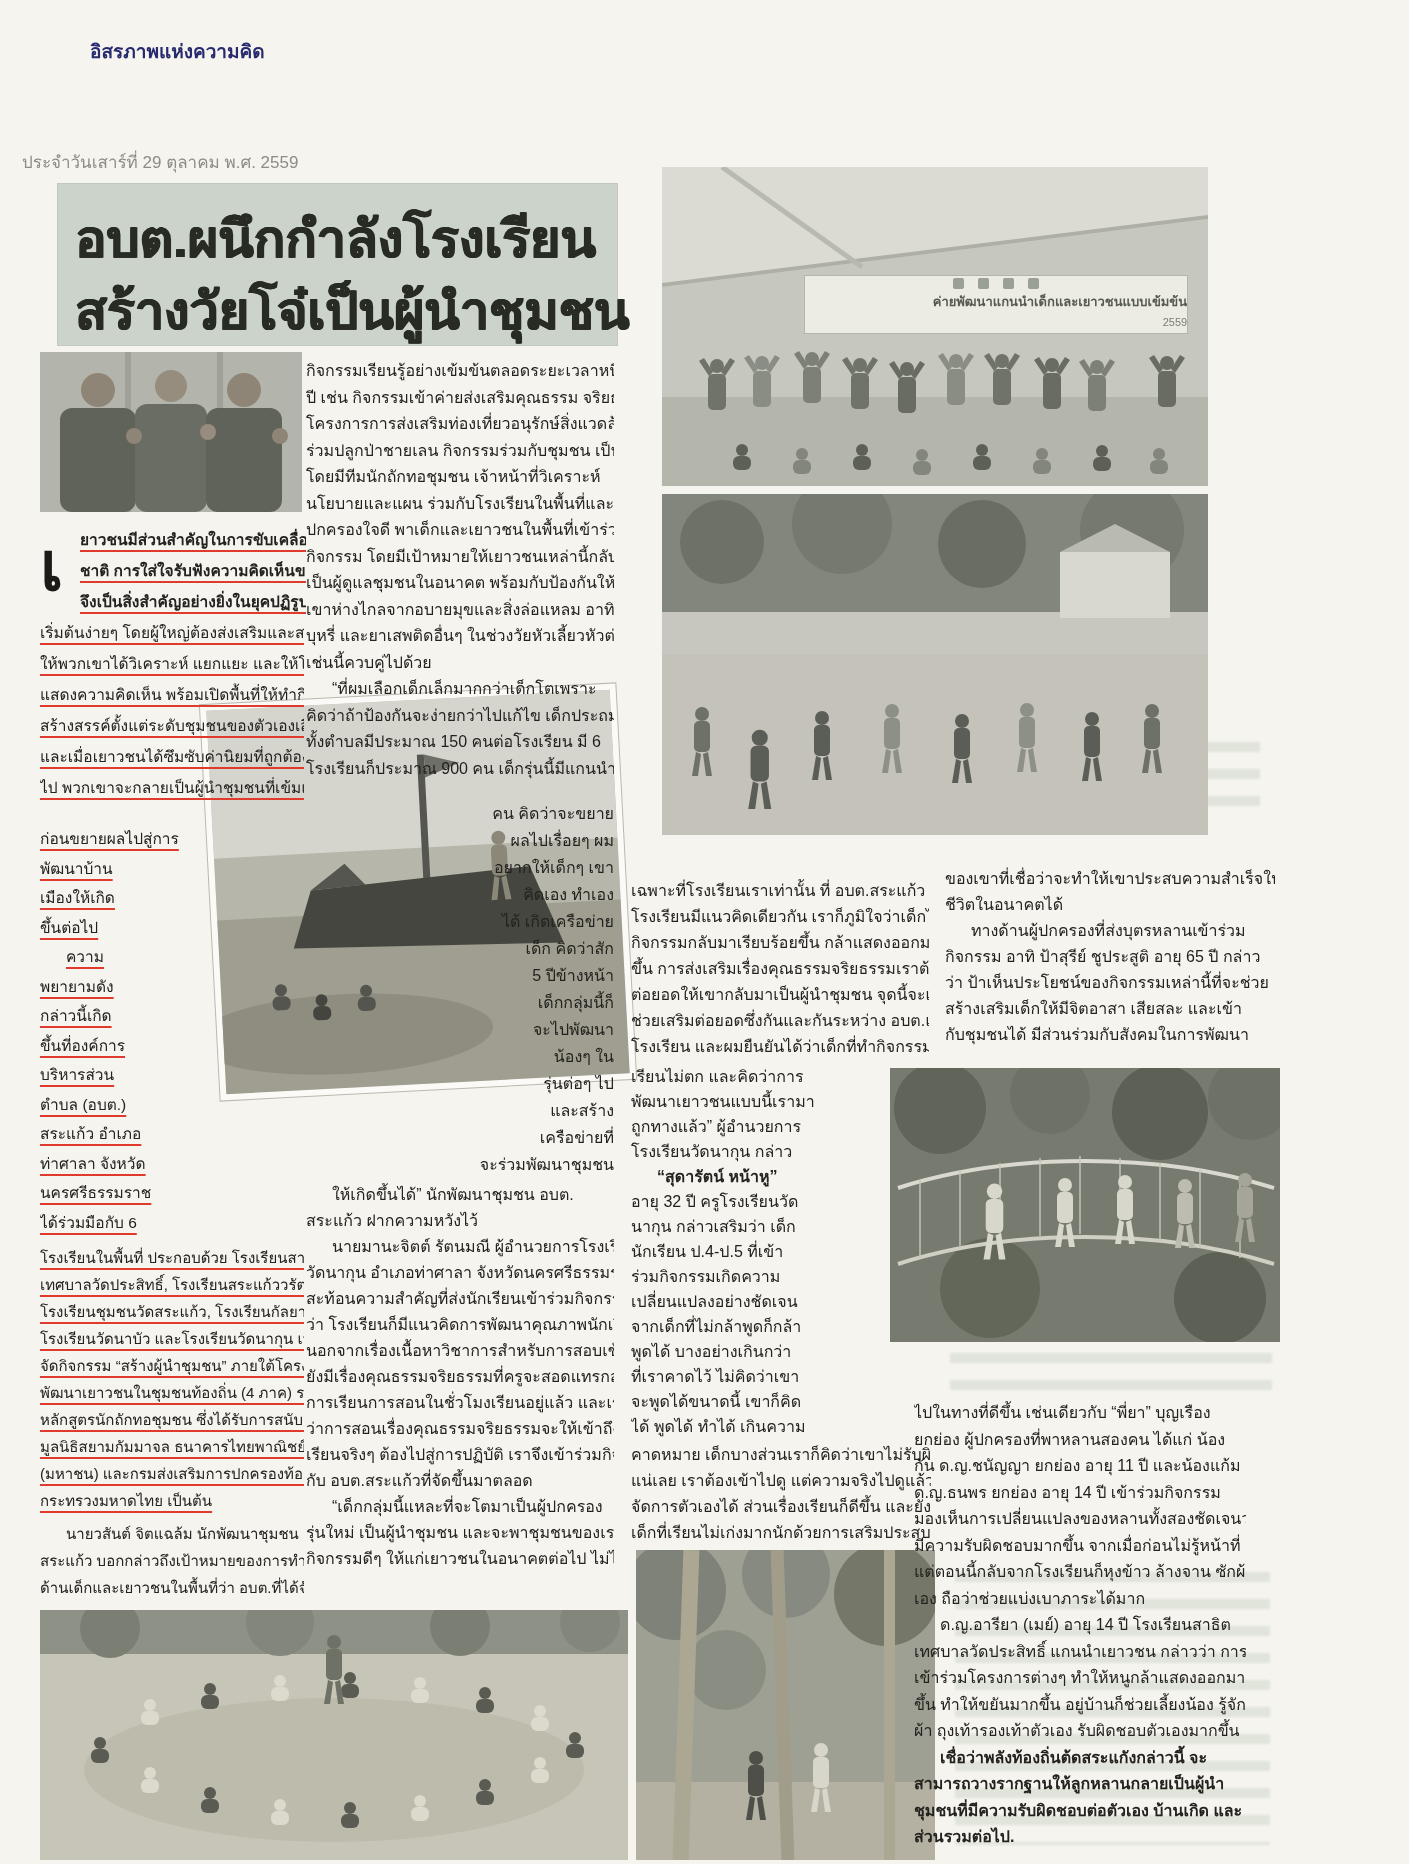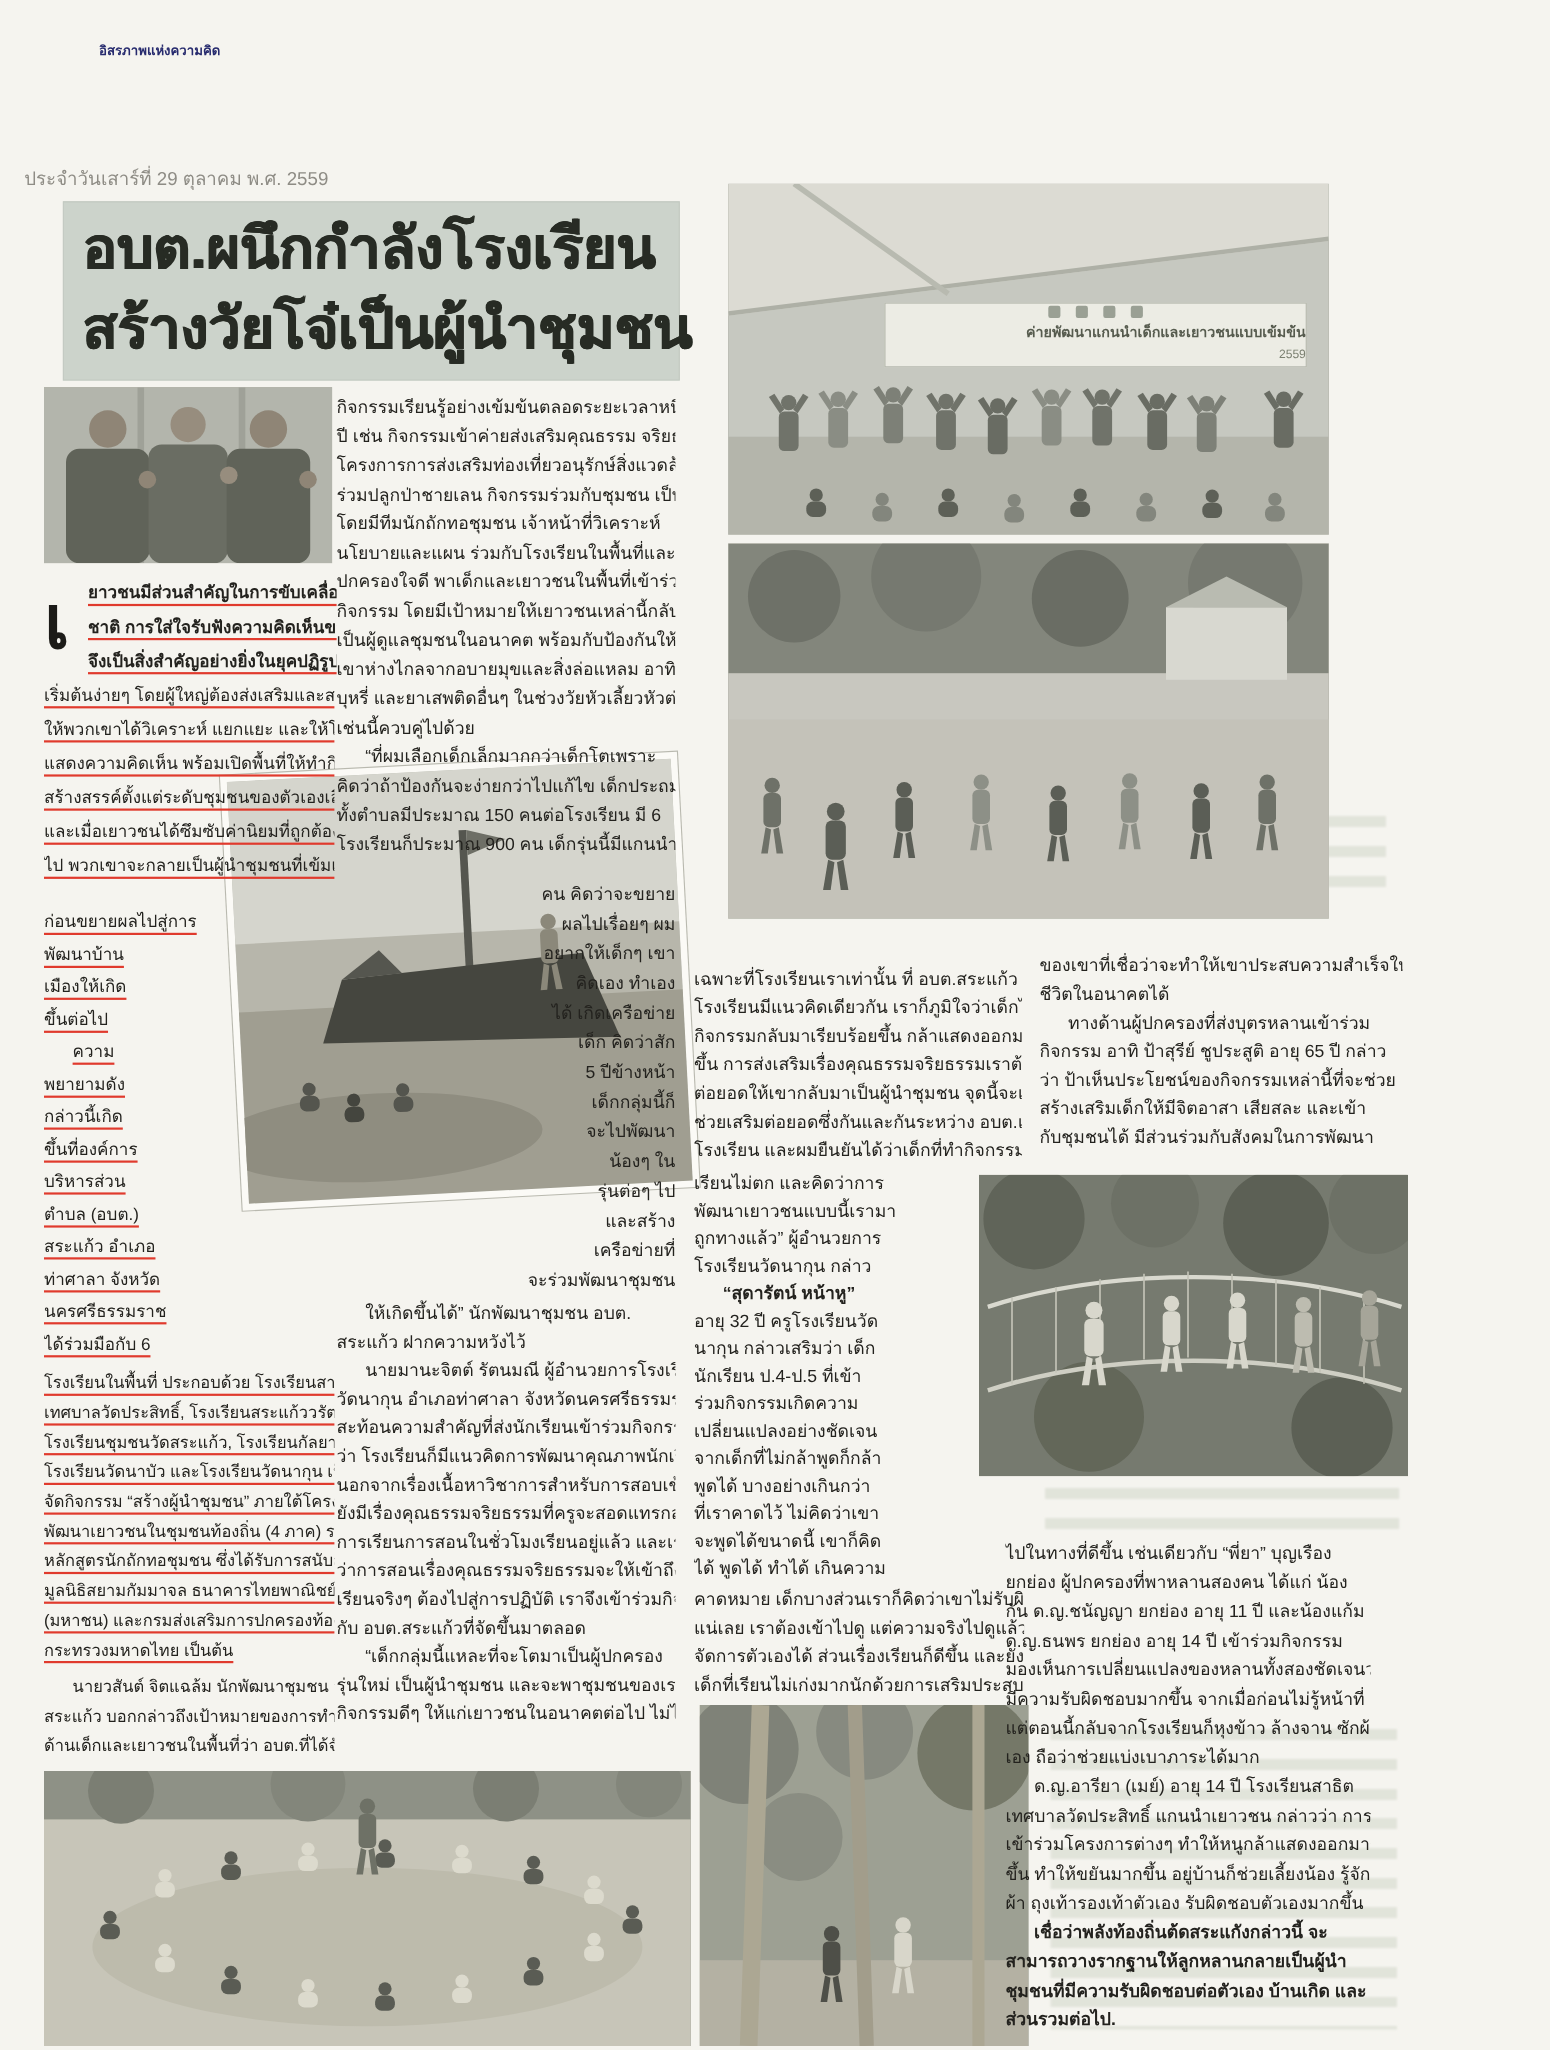--- a/index.html
+++ b/index.html
@@ -1,20 +1,20 @@
 <!DOCTYPE html>
 <html><head>
 <meta charset="utf-8">
 <style>
   html,body{margin:0;padding:0;background:#e9e7e0;}
   .page{position:relative;width:1409px;height:1864px;background:#f5f4ef;overflow:hidden;
         font-family:"Liberation Sans","DejaVu Sans",sans-serif;color:#23221e;}
   .abs{position:absolute;}
   
-  .tagline{font-size:12px;font-weight:bold;color:#272b6e;}
+  .tagline{font-size:19px;font-weight:bold;color:#272b6e;}
   .logo{font-size:88px;font-weight:900;color:#272b6e;line-height:1.05;letter-spacing:1px;
         text-shadow:1px 0 #272b6e,-1px 0 #272b6e,0 1px #272b6e;}
   .dateline{font-size:17px;color:#8e8c85;}
   
   .headline-box{background:#ccd3cb;box-shadow:0 0 0 1px #c2c9c1 inset;}
   .headline-line{font-size:52px;font-weight:900;color:#272b24;line-height:72px;white-space:nowrap;
         text-shadow:1px 0 #272b24,-0.5px 0 #272b24;padding-left:18px;}
   
   .tblock{z-index:3;}
   .line{white-space:nowrap;overflow:hidden;}
@@ -59,21 +59,21 @@
     </g>
   </defs>
 </svg>
 
 <div class="page">
 
   <div class="abs tagline" style="left:90px;top:36px">อิสรภาพแห่งความคิด</div>
   <div class="abs dateline" style="left:22px;top:148px">ประจำวันเสาร์ที่ 29 ตุลาคม พ.ศ. 2559</div>
 
   <div class="abs headline-box" style="left:57px;top:183px;width:561px;height:163px">
-    <div class="headline-line" style="margin-top:8px">อบต.ผนึกกำลังโรงเรียน</div>
+    <div class="headline-line" style="margin-top:20px">อบต.ผนึกกำลังโรงเรียน</div>
     <div class="headline-line">สร้างวัยโจ๋เป็นผู้นำชุมชน</div>
   </div>
 
   <div class="abs photo" style="left:662px;top:167px;width:546px;height:319px">
     <svg viewBox="0 0 546 319" preserveAspectRatio="none">
       <rect width="546" height="319" fill="#c6c8c0"></rect>
       <polygon points="0,0 546,0 546,52 0,120" fill="#dcdbd3"></polygon>
       <line x1="0" y1="118" x2="546" y2="50" stroke="#aeb0a6" stroke-width="4"></line>
       <line x1="60" y1="0" x2="200" y2="100" stroke="#b8bab0" stroke-width="5"></line>
       <rect x="0" y="230" width="546" height="89" fill="#b4b5ab"></rect>

